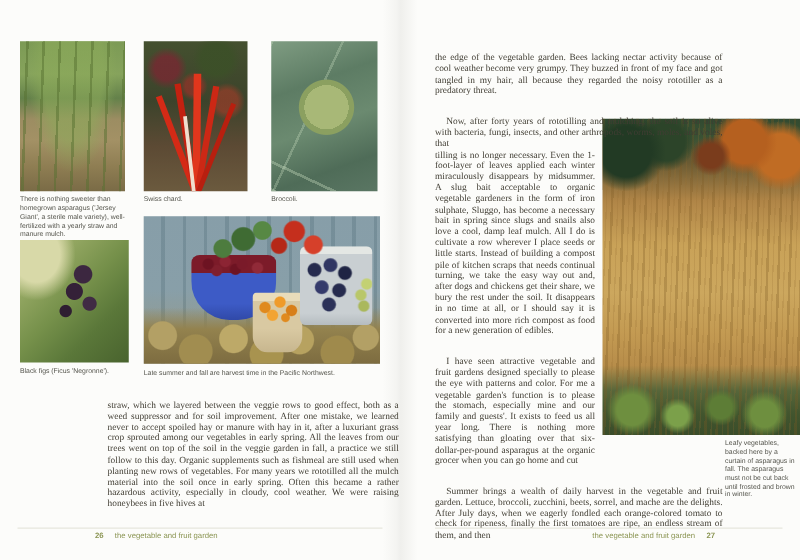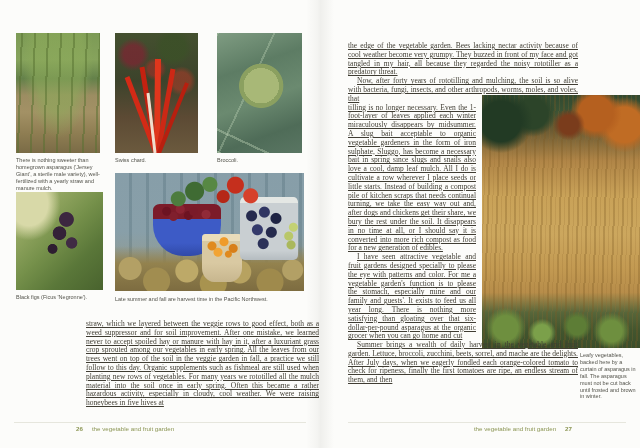--- a/index.html
+++ b/index.html
@@ -3,22 +3,22 @@
 <meta charset="utf-8">
 <style>
   html,body{margin:0;padding:0;}
   body{width:640px;height:448px;background:#fcfcfa;font-family:"Liberation Serif",serif;}
   .spread{position:relative;width:640px;height:448px;background:#fcfcfa;overflow:hidden;}
   .gutter{position:absolute;left:306px;top:0;width:28px;height:100%;
     background:linear-gradient(90deg,rgba(0,0,0,0) 0%,rgba(70,70,55,.045) 40%,rgba(70,70,55,.07) 52%,rgba(0,0,0,0) 100%);}
   .photo{position:absolute;overflow:hidden;}
   .cap{position:absolute;font-family:"Liberation Sans",sans-serif;font-size:5.5px;line-height:6.9px;color:#53534b;}
   .body-txt{position:absolute;font-size:7.5px;line-height:8.8px;color:#403d33;text-align:justify;}
-  .body-txt p{margin:0;text-decoration:underline;}
-  .body-txt p.indent{text-indent:9px;}
+  .body-txt p{margin:0;}
+  .body-txt p.indent{text-indent:9px;margin-top:16px;}
   .colwrap{width:128px;}
   .rule{position:absolute;height:1px;background:#e6e6dd;}
   .footer{position:absolute;font-family:"Liberation Sans",sans-serif;font-size:6.2px;color:#8b9553;display:flex;gap:9px;align-items:baseline;}
   .pgnum{font-weight:bold;}
 
   
   .ph-asparagus{left:16px;top:33px;width:84px;height:120px;
     background:
       repeating-linear-gradient(92deg,rgba(0,0,0,0) 0 5px,rgba(86,112,48,.5) 5px 7px,rgba(0,0,0,0) 7px 13px),
       radial-gradient(ellipse at 50% 20%,rgba(140,170,90,.6) 0 40%,rgba(0,0,0,0) 60%),

